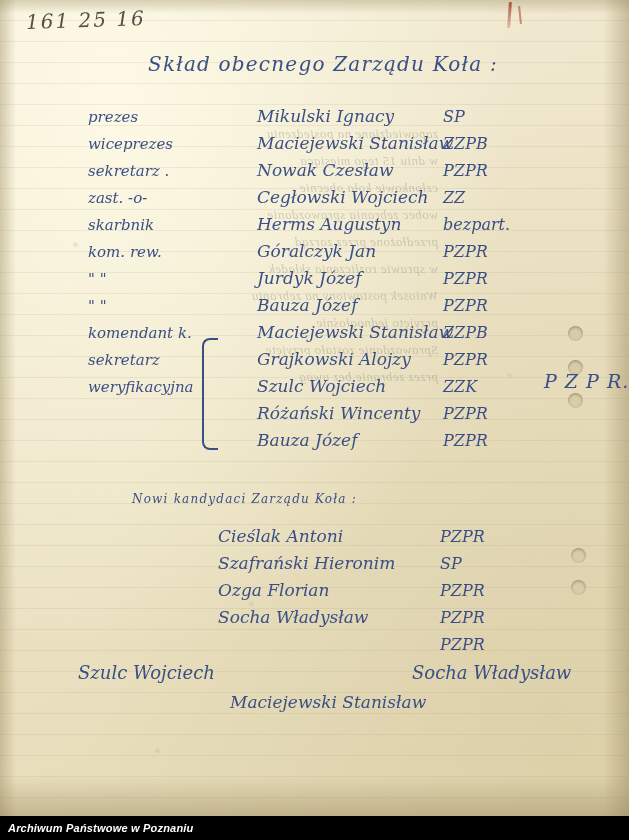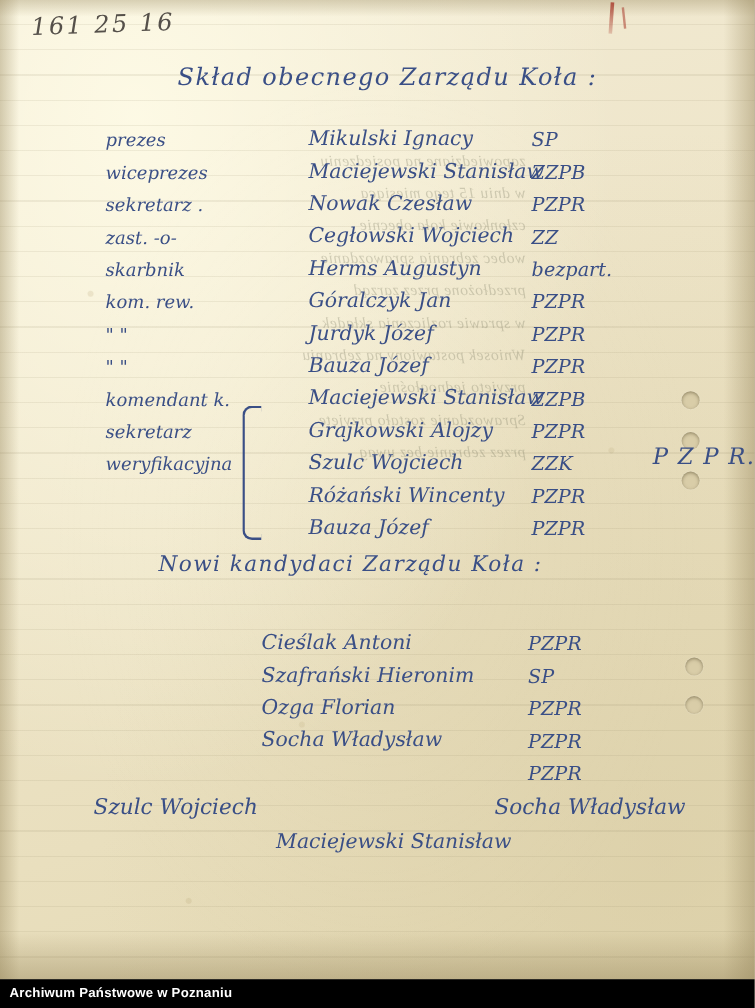--- a/index.html
+++ b/index.html
@@ -150,22 +150,22 @@
     transform: rotate(-2deg);
   }
 
   .title {
     left: 148px; top: 52px;
     font-size: 20px;
     letter-spacing: 1.2px;
   }
 
   .subtitle {
-    left: 132px; top: 460px;
-    font-size: 18px;
+    left: 132px; top: 492px;
+    font-size: 12px;
     letter-spacing: 1.2px;
   }
 
   
   .roster {
     position: absolute;
     left: 88px; top: 108px;
     width: 470px;
   }
   .roster .row {
@@ -250,20 +250,21 @@
     height: 24px;
     background: #000;
     color: #fff;
     font-family: "Liberation Sans", sans-serif;
     font-size: 11px;
     font-weight: bold;
     display: flex;
     align-items: center;
     padding-left: 8px;
     letter-spacing: 0.2px;
+    font-style: italic;
   }
 </style>
 </head>
 <body>
 
 <div id="page">
 
   <div class="paper"></div>
   <div class="ruling"></div>
   <div class="grain"></div>

